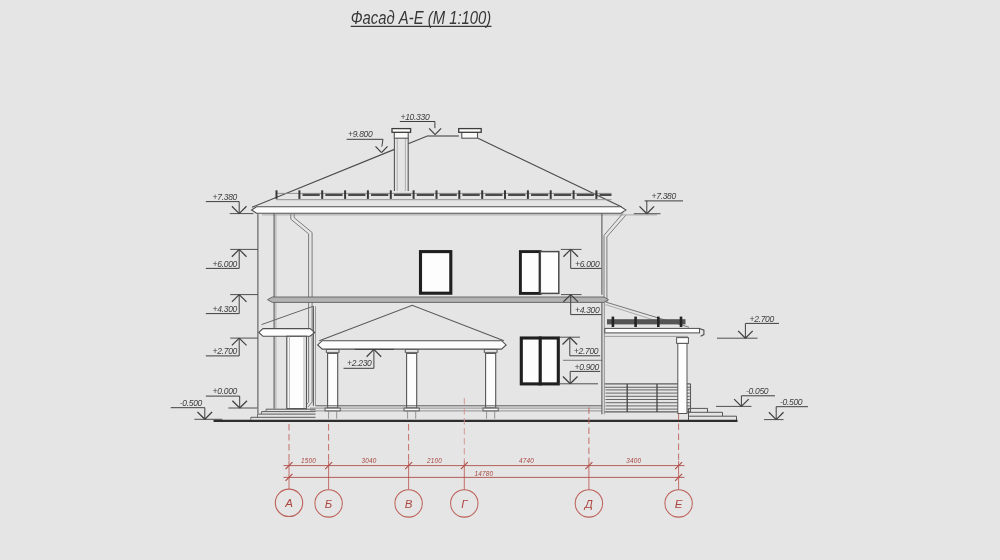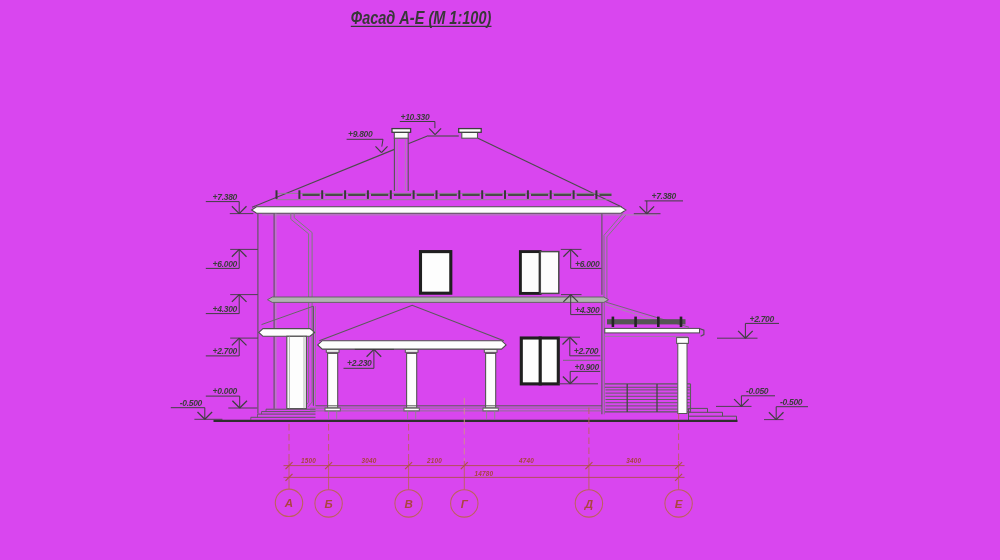--- a/index.html
+++ b/index.html
@@ -1,16 +1,16 @@
 <!DOCTYPE html>
 <html><head>
 <meta charset="utf-8">
 <style>
 html,body{margin:0;padding:0;background:#fbfbfa;}
-#page{width:1000px;height:560px;position:relative;background:#d946ef;overflow:hidden;font-weight:bold;}
+#page{width:1000px;height:560px;position:relative;background:#e5e5e5;overflow:hidden;}
 svg{position:absolute;left:0;top:0;}
 text{font-family:"Liberation Sans",sans-serif;}
 .ann{font-style:italic;font-size:8.5px;fill:#3d3d3d;letter-spacing:-0.3px;}
 .red{font-style:italic;font-size:6.4px;fill:#a8443e;letter-spacing:0.2px;}
 .axl{font-style:italic;font-size:11.5px;fill:#ab4640;}
 </style>
 </head>
 <body>
 <div id="page">
 <svg width="1000" height="560" viewBox="0 0 1000 560">

